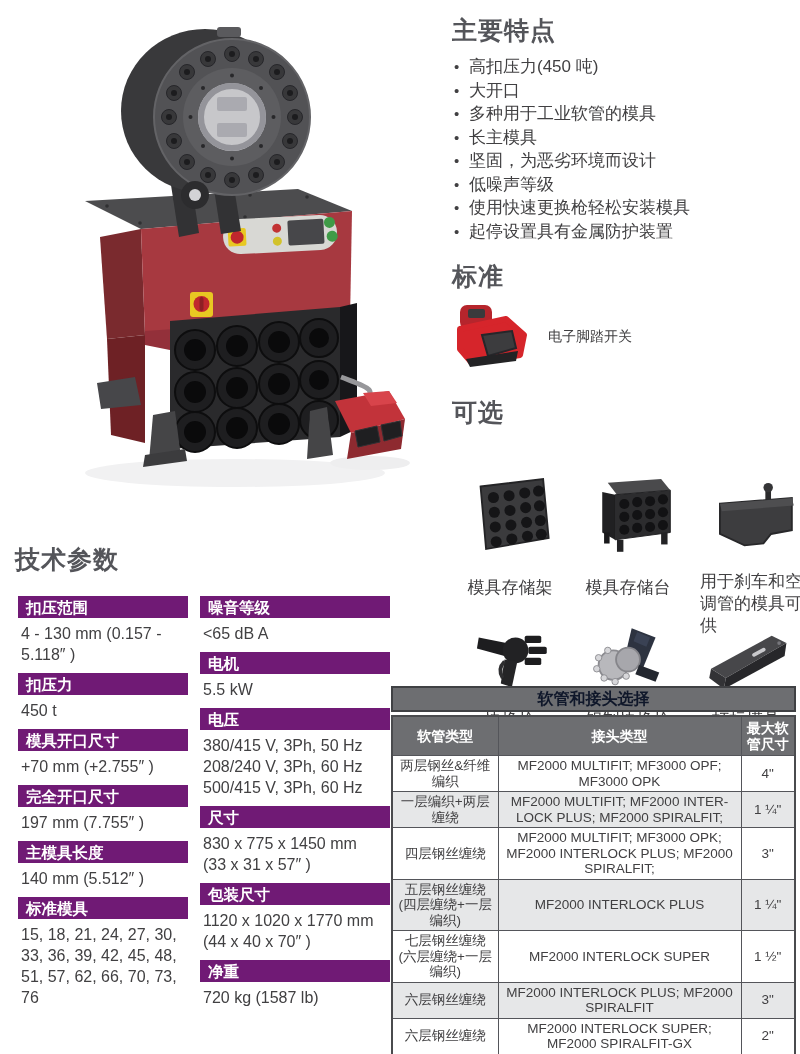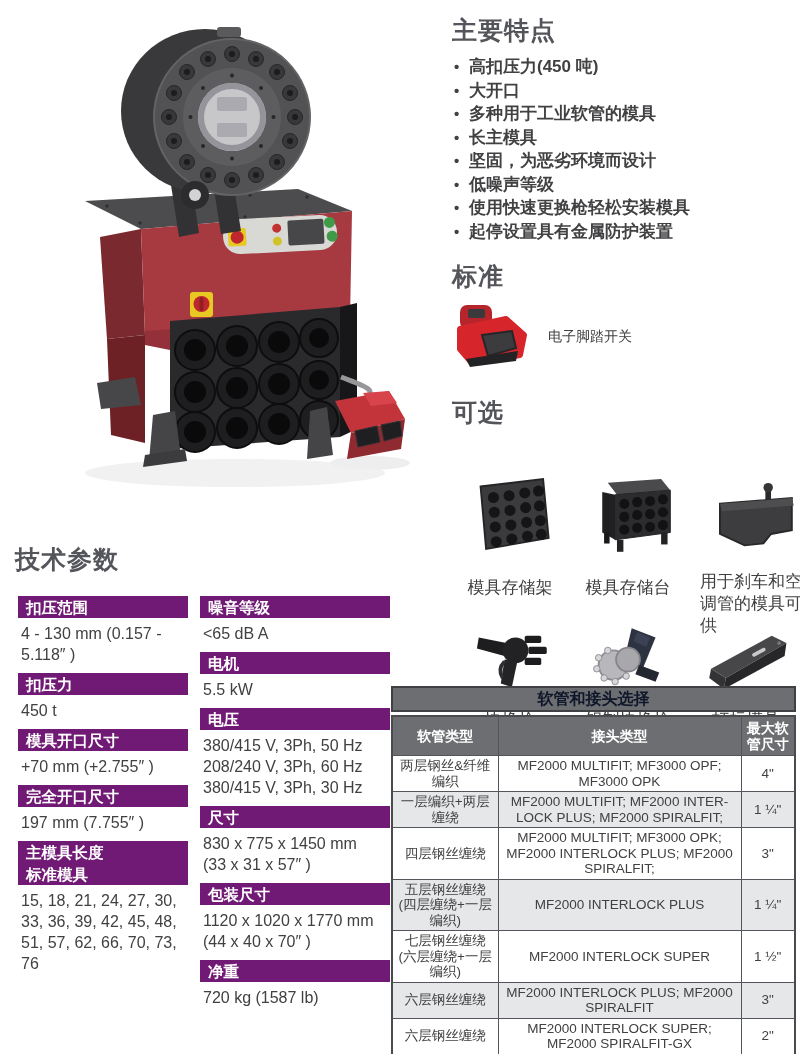--- a/index.html
+++ b/index.html
@@ -2,21 +2,21 @@
 <html><head>
 <meta charset="utf-8">
 <style>
   html,body{margin:0;padding:0;background:#ffffff;}
   .page{position:relative;width:800px;height:1054px;background:#ffffff;overflow:hidden;
         font-family:"Liberation Sans","DejaVu Sans",sans-serif;color:#414042;}
   
   .sec-title{font-size:25px;font-weight:bold;color:#54555a;margin:0 0 8px 0;letter-spacing:1px;}
   
   .features{position:absolute;left:452px;top:14px;width:340px;}
-  .features ul{list-style:none;margin:6px 0 8px 0;padding:0;font-weight:bold;}
+  .features ul{list-style:none;margin:6px 0 8px 0;padding:0;}
   .features li{font-size:17px;line-height:23.5px;color:#414042;padding-left:17px;position:relative;}
   .features li::before{content:"•";position:absolute;left:2px;top:0;color:#414042;font-size:15px;}
   
   .standard{position:absolute;left:452px;top:260px;width:340px;}
   .standard-row{display:flex;align-items:center;margin-top:4px;}
   .standard-label{font-size:14px;color:#414042;margin-left:14px;}
   
   .optional{position:absolute;left:452px;top:396px;width:348px;}
   .opt-grid{position:relative;height:300px;}
   .opt-cell{position:absolute;width:112px;display:flex;flex-direction:column;align-items:center;}
@@ -372,20 +372,23 @@
         </div>
       </div>
       <div class="spec-block">
         <div class="spec-bar">完全开口尺寸</div>
         <div class="spec-value">
           <div class="spec-line">197 mm (7.755″ )</div>
         </div>
       </div>
       <div class="spec-block">
         <div class="spec-bar">主模具长度</div>
+        <div class="spec-value">
+          <div class="spec-line">140 mm (5.512″ )</div>
+        </div>
       </div>
       <div class="spec-block">
         <div class="spec-bar">标准模具</div>
         <div class="spec-value">
           <div class="spec-line">15, 18, 21, 24, 27, 30, 33, 36, 39, 42, 45, 48, 51, 57, 62, 66, 70, 73, 76</div>
         </div>
       </div>
     </div>
   <div class="spec-col right" id="spec-col-right">
       <div class="spec-block">
@@ -398,21 +401,21 @@
         <div class="spec-bar">电机</div>
         <div class="spec-value">
           <div class="spec-line">5.5 kW</div>
         </div>
       </div>
       <div class="spec-block">
         <div class="spec-bar">电压</div>
         <div class="spec-value">
           <div class="spec-line">380/415 V, 3Ph, 50 Hz</div>
           <div class="spec-line">208/240 V, 3Ph, 60 Hz</div>
-          <div class="spec-line">380/415 V, 3Ph, 30 Hz</div>
+          <div class="spec-line">500/415 V, 3Ph, 60 Hz</div>
         </div>
       </div>
       <div class="spec-block">
         <div class="spec-bar">尺寸</div>
         <div class="spec-value">
           <div class="spec-line">830 x 775 x 1450 mm</div>
           <div class="spec-line">(33 x 31 x 57″ )</div>
         </div>
       </div>
       <div class="spec-block">

